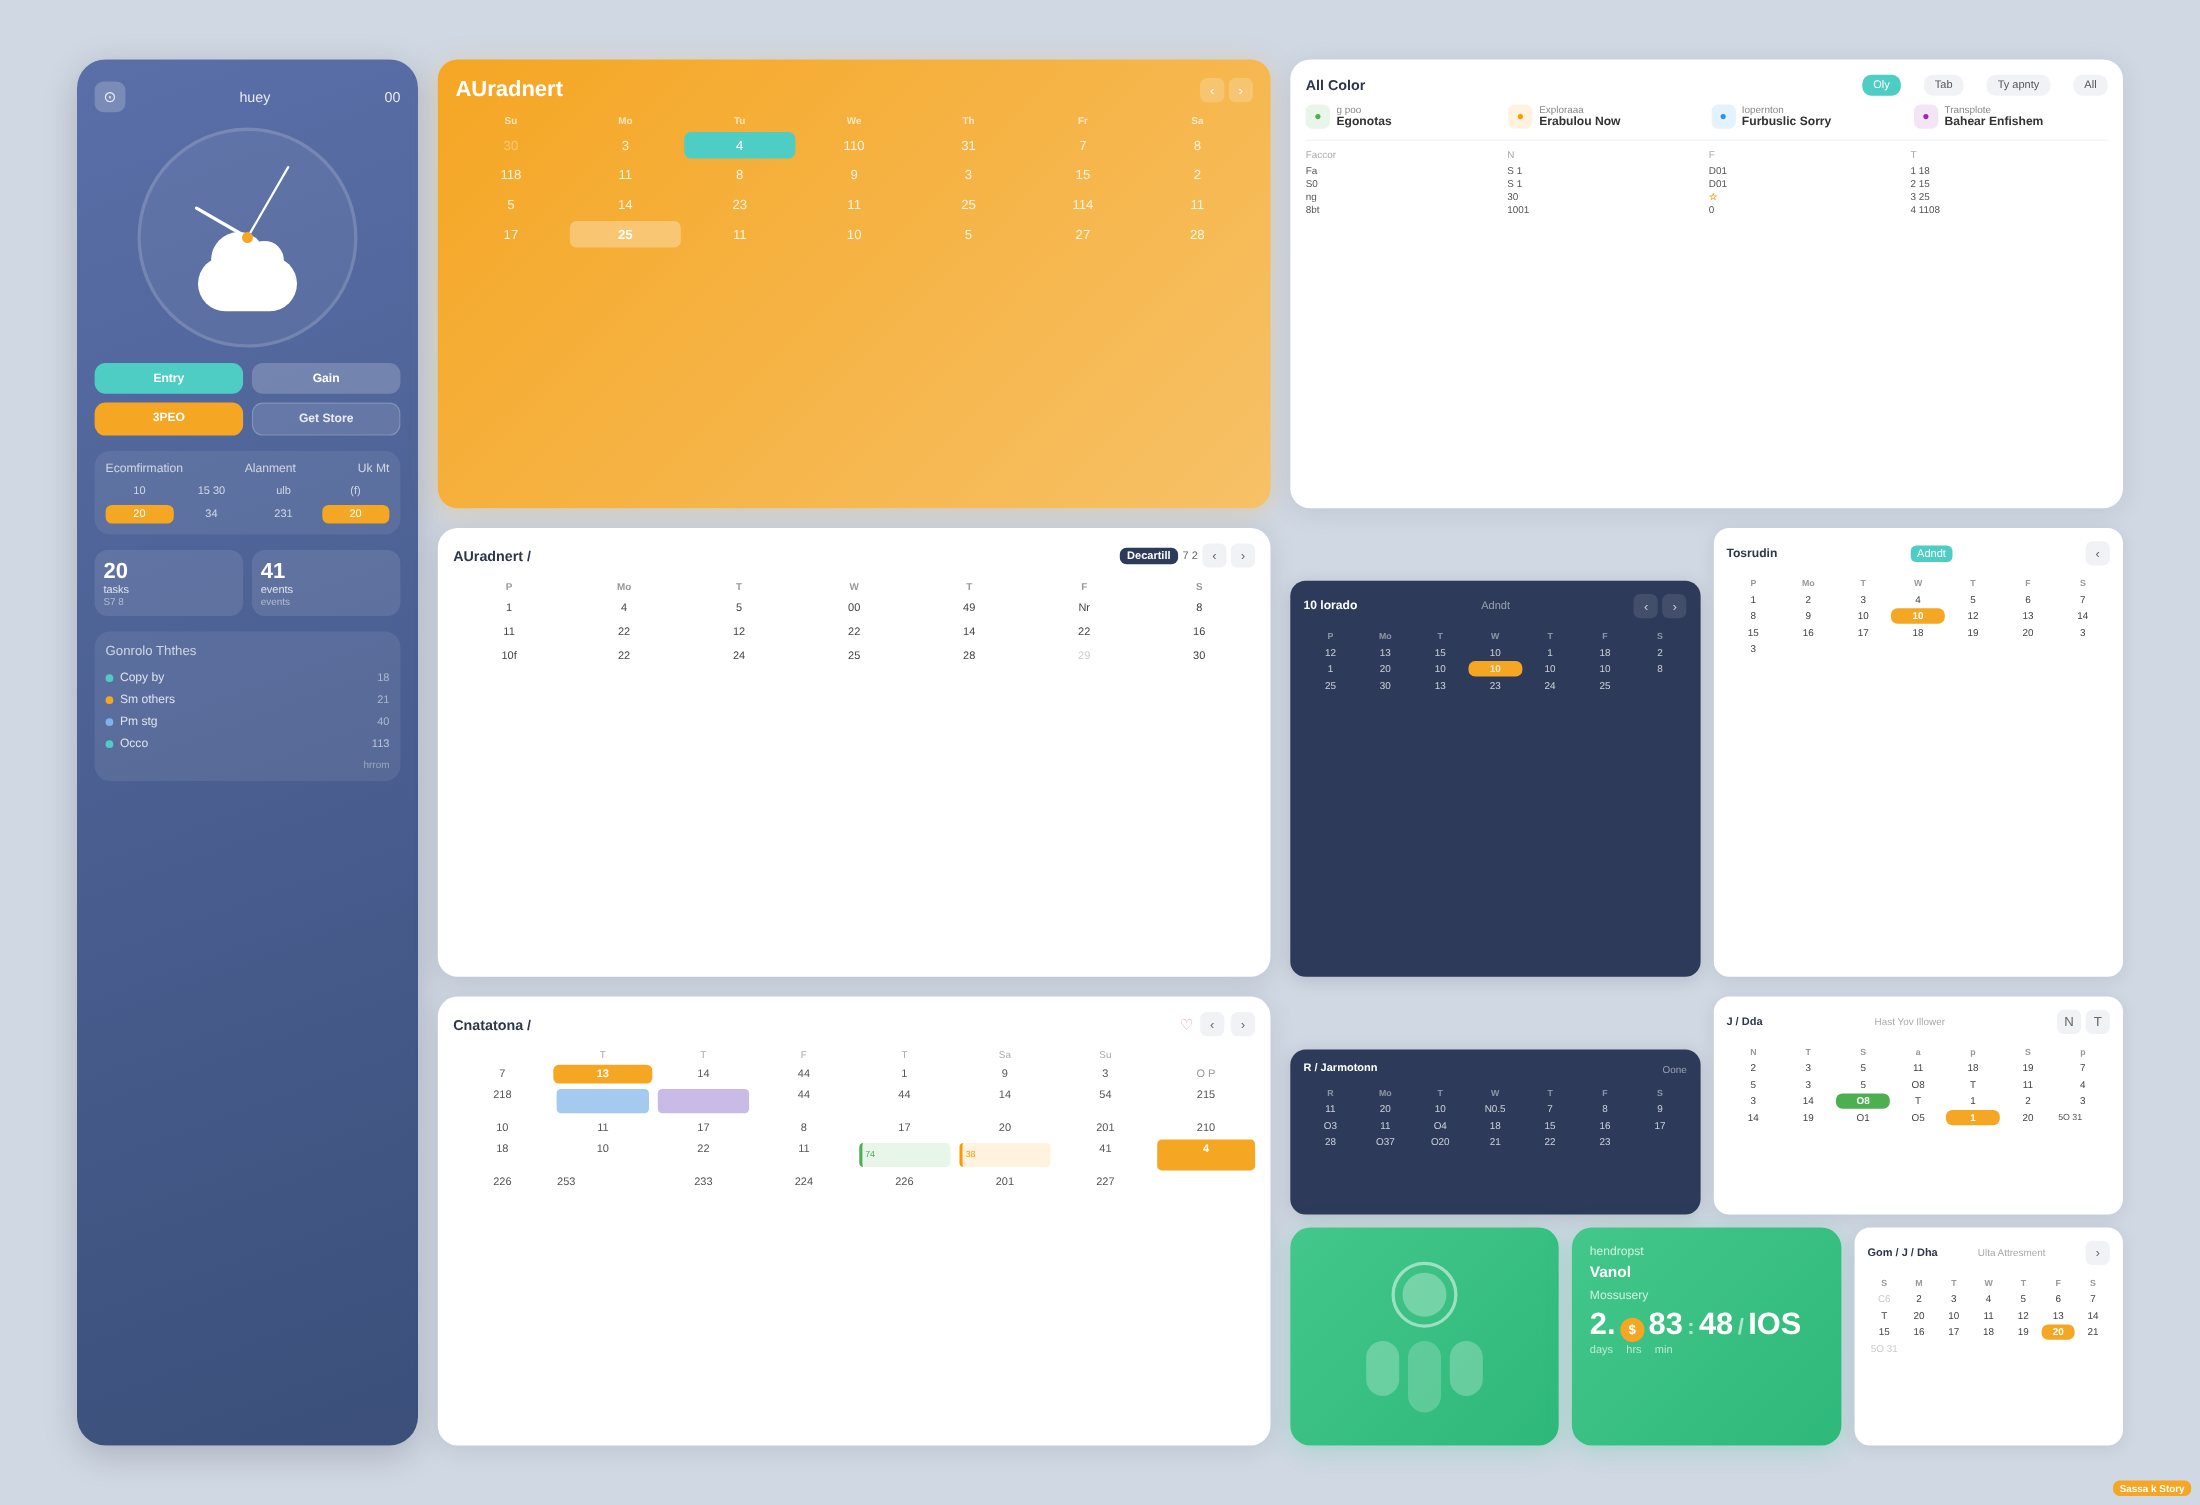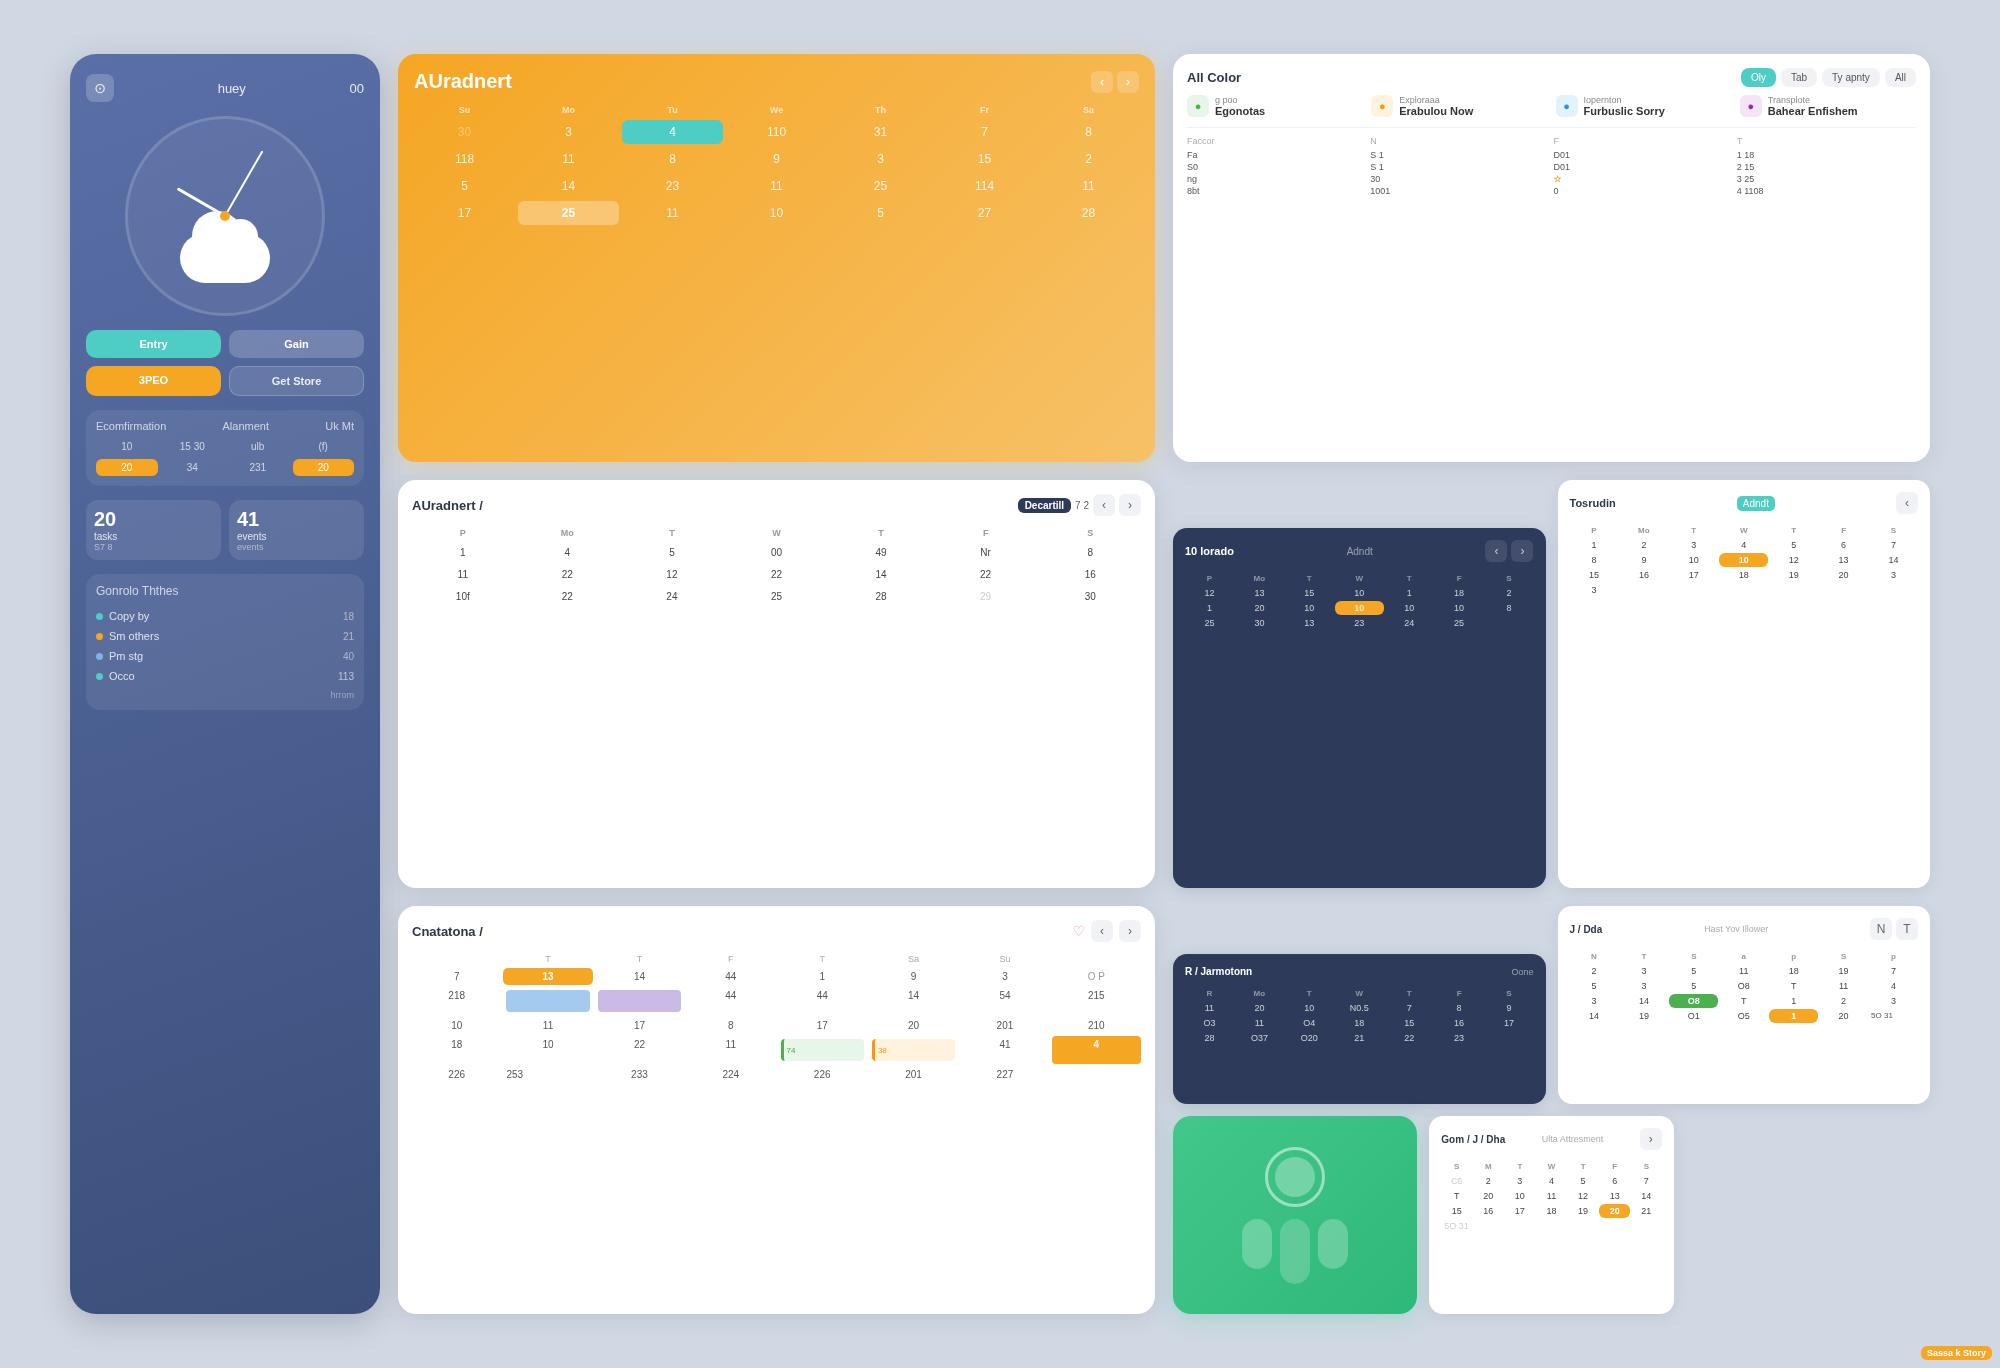--- a/index.html
+++ b/index.html
@@ -562,21 +562,21 @@
       <div class="cal-day">10</div>
       <div class="cal-day">5</div>
       <div class="cal-day">27</div>
       <div class="cal-day">28</div>
     </div>
   </div>
 
   <div class="stats-widget">
     <div style="display:flex;align-items:center;justify-content:space-between;margin-bottom:8px">
       <span style="font-size:13px;font-weight:700;color:#2d3748">All Color</span>
-      <div style="display:flex;gap:5px">
+      <div style="display:flex;gap:21px">
         <div class="stats-tab active">Oly</div>
         <div class="stats-tab">Tab</div>
         <div class="stats-tab">Ty apnty</div>
         <div class="stats-tab">All</div>
       </div>
     </div>
     <div class="stats-grid">
       <div class="stat-item">
         <div class="stat-icon green">●</div>
         <div>
@@ -943,20 +943,39 @@
         <div class="green-card-circle">
           <div class="green-card-inner"></div>
         </div>
         <div class="green-card-shapes">
           <div class="pill-shape"></div>
           <div class="tall-pill"></div>
           <div class="pill-shape"></div>
         </div>
       </div>
 
+      <div class="timer-card">
+        <div class="timer-label">hendropst</div>
+        <div class="timer-title">Vanol</div>
+        <div class="timer-label">Mossusery</div>
+        <div class="timer-digits">
+          <span>2.</span>
+          <span class="coin-icon">$</span>
+          <span>83</span>
+          <span class="timer-sep">:</span>
+          <span>48</span>
+          <span class="timer-sep">/</span>
+          <span>IOS</span>
+        </div>
+        <div class="timer-sub">
+          <span>days</span>
+          <span>hrs</span>
+          <span>min</span>
+        </div>
+      </div>
 
       <div class="cal-small">
         <div class="cal-header">
           <span style="font-size:10px;font-weight:700;color:#2d3748">Gom / J / Dha</span>
           <span style="font-size:9px;color:#aaa">Ulta Attresment</span>
           <div class="cal-nav-btn">›</div>
         </div>
         <div class="cal-grid small-cal-grid">
           <div class="cal-day-header">S</div>
           <div class="cal-day-header">M</div>

